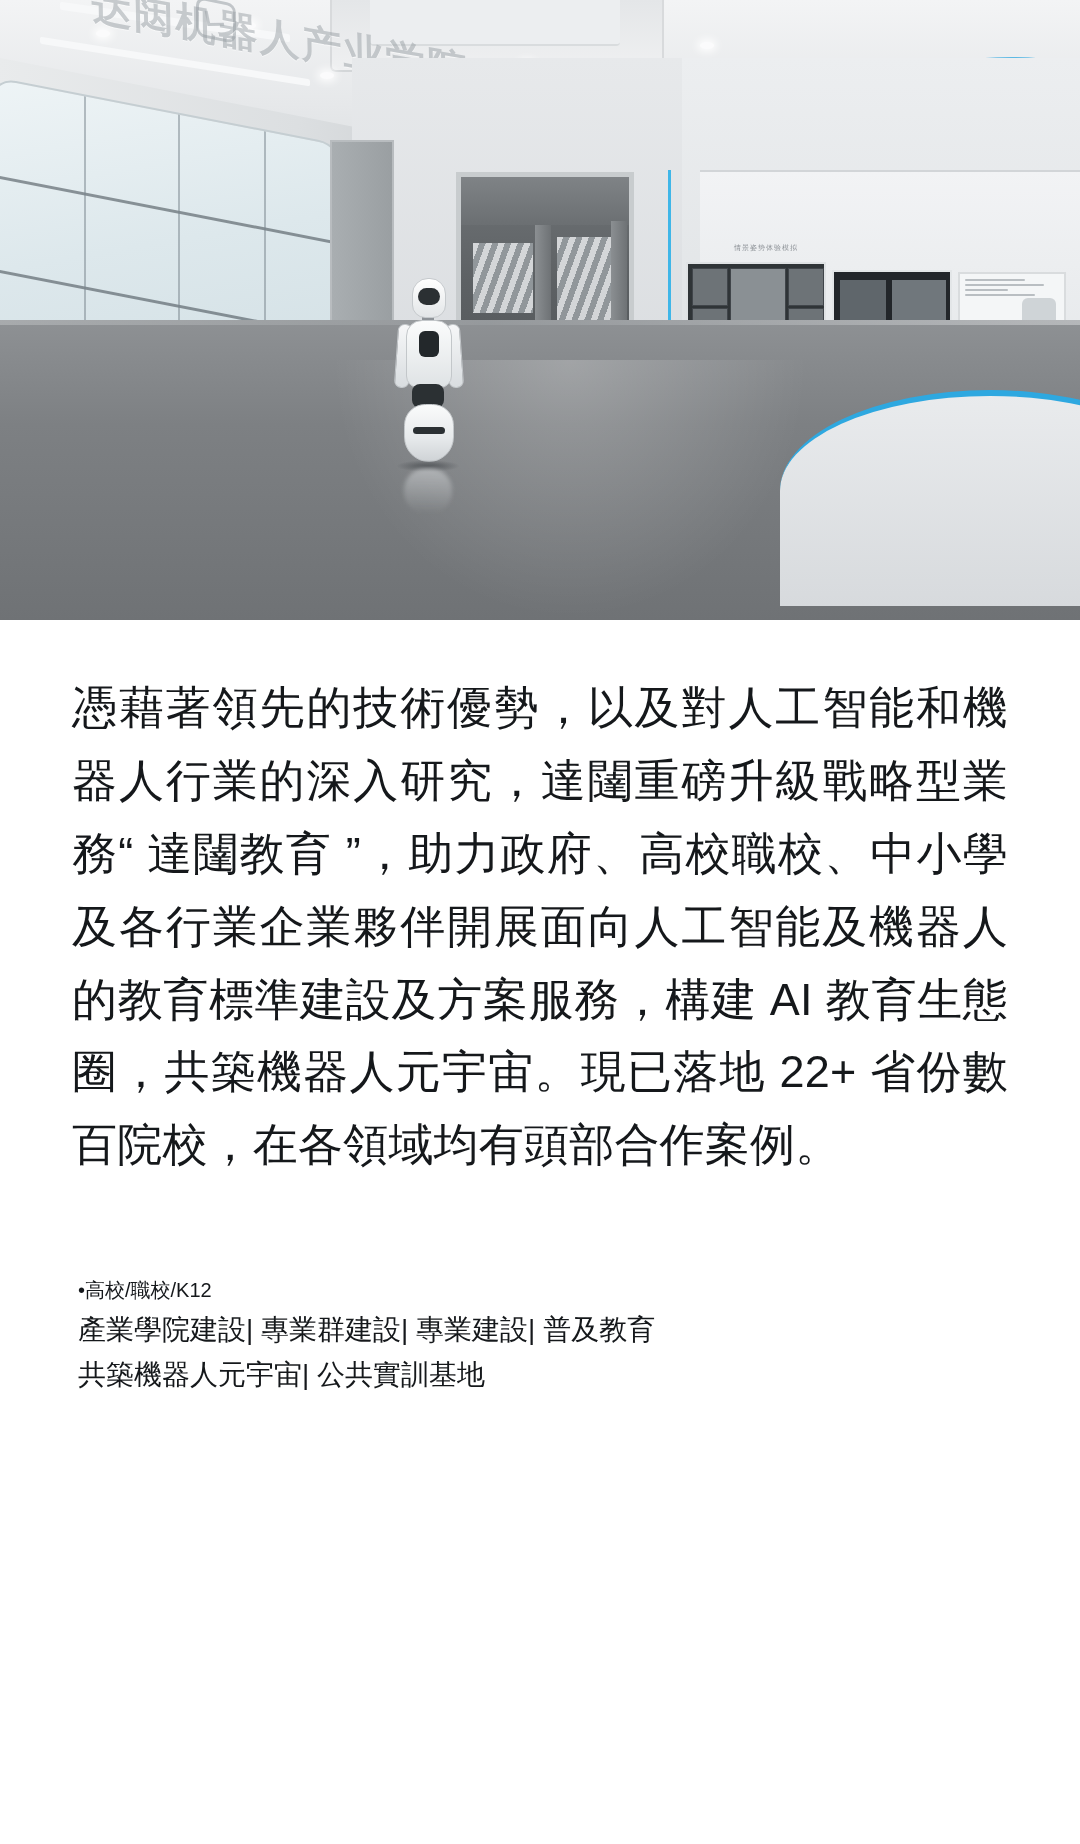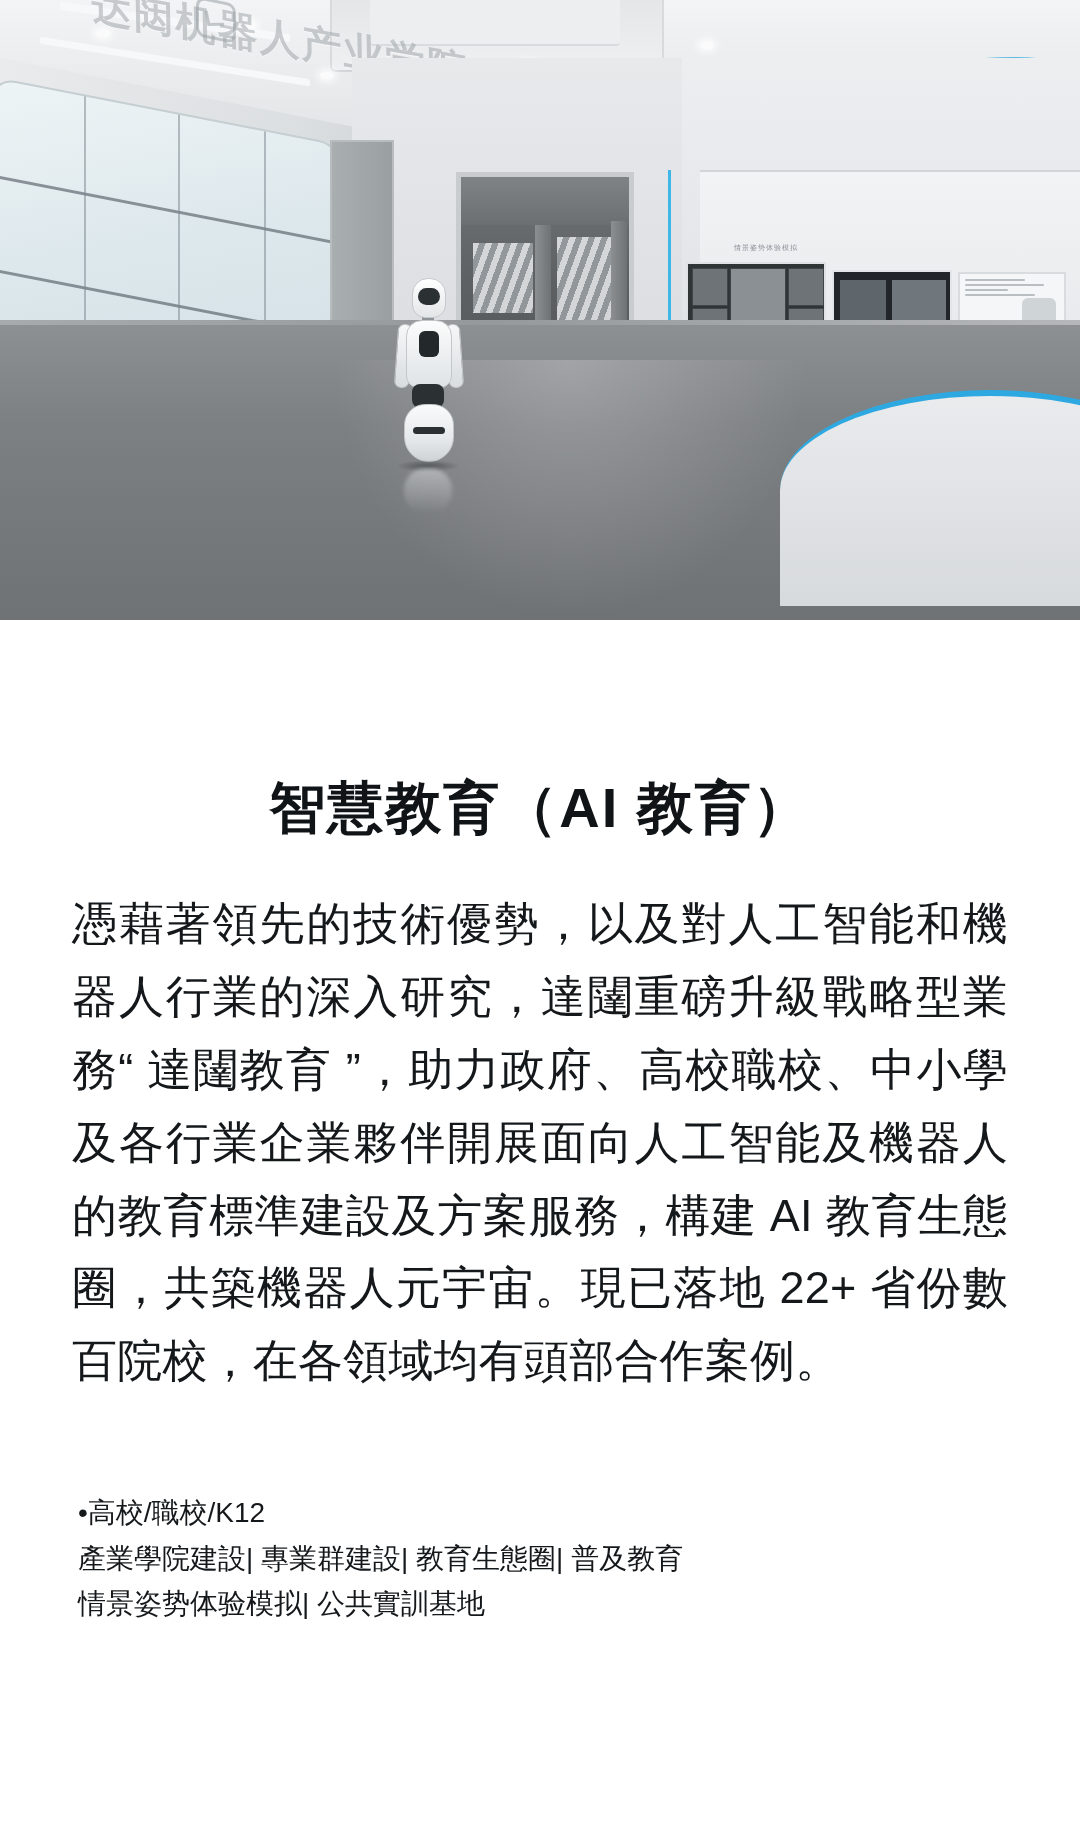--- a/index.html
+++ b/index.html
@@ -398,21 +398,21 @@
   .coop {
     margin: 92px 0 0 78px;
     font-size: 28px;
     line-height: 1.62;
     color: #15181b;
   }
   .coop-head {
     font-size: 28px;
     margin-bottom: 2px;
   }
-  .coop-bullet { font-size: 28px; }
+  .coop-bullet { font-size: 20px; }
   .coop-row { font-size: 28px; }
 </style>
 </head>
 <body>
 
 <div class="page">
 
   <div class="hero">
 
     <div class="ceiling"></div>
@@ -511,25 +511,24 @@
         <div class="r-base-band"></div>
       </div>
       <div class="r-shadow"></div>
       <div class="r-reflection"></div>
     </div>
 
   </div>
 
   <div class="content">
 
-    <h1 class="title">智慧教育（AI 教育）</h1>
 
     <p class="body-copy">憑藉著領先的技術優勢，以及對人工智能和機器人行業的深入研究，達闥重磅升級戰略型業務“ 達闥教育 ”，助力政府、高校職校、中小學及各行業企業夥伴開展面向人工智能及機器人的教育標準建設及方案服務，構建 AI 教育生態圈，共築機器人元宇宙。現已落地 22+ 省份數百院校，在各領域均有頭部合作案例。</p>
 
     <div class="coop">
       <div class="coop-bullet">•高校/職校/K12</div>
-      <div class="coop-row">產業學院建設| 專業群建設| 教育生態圈| 普及教育</div>
-      <div class="coop-row">情景姿势体验模拟| 公共實訓基地</div>
+      <div class="coop-row">產業學院建設| 專業群建設| 專業建設| 普及教育</div>
+      <div class="coop-row">共築機器人元宇宙| 公共實訓基地</div>
     </div>
 
   </div>
 
 </div>
 
 </body></html>

